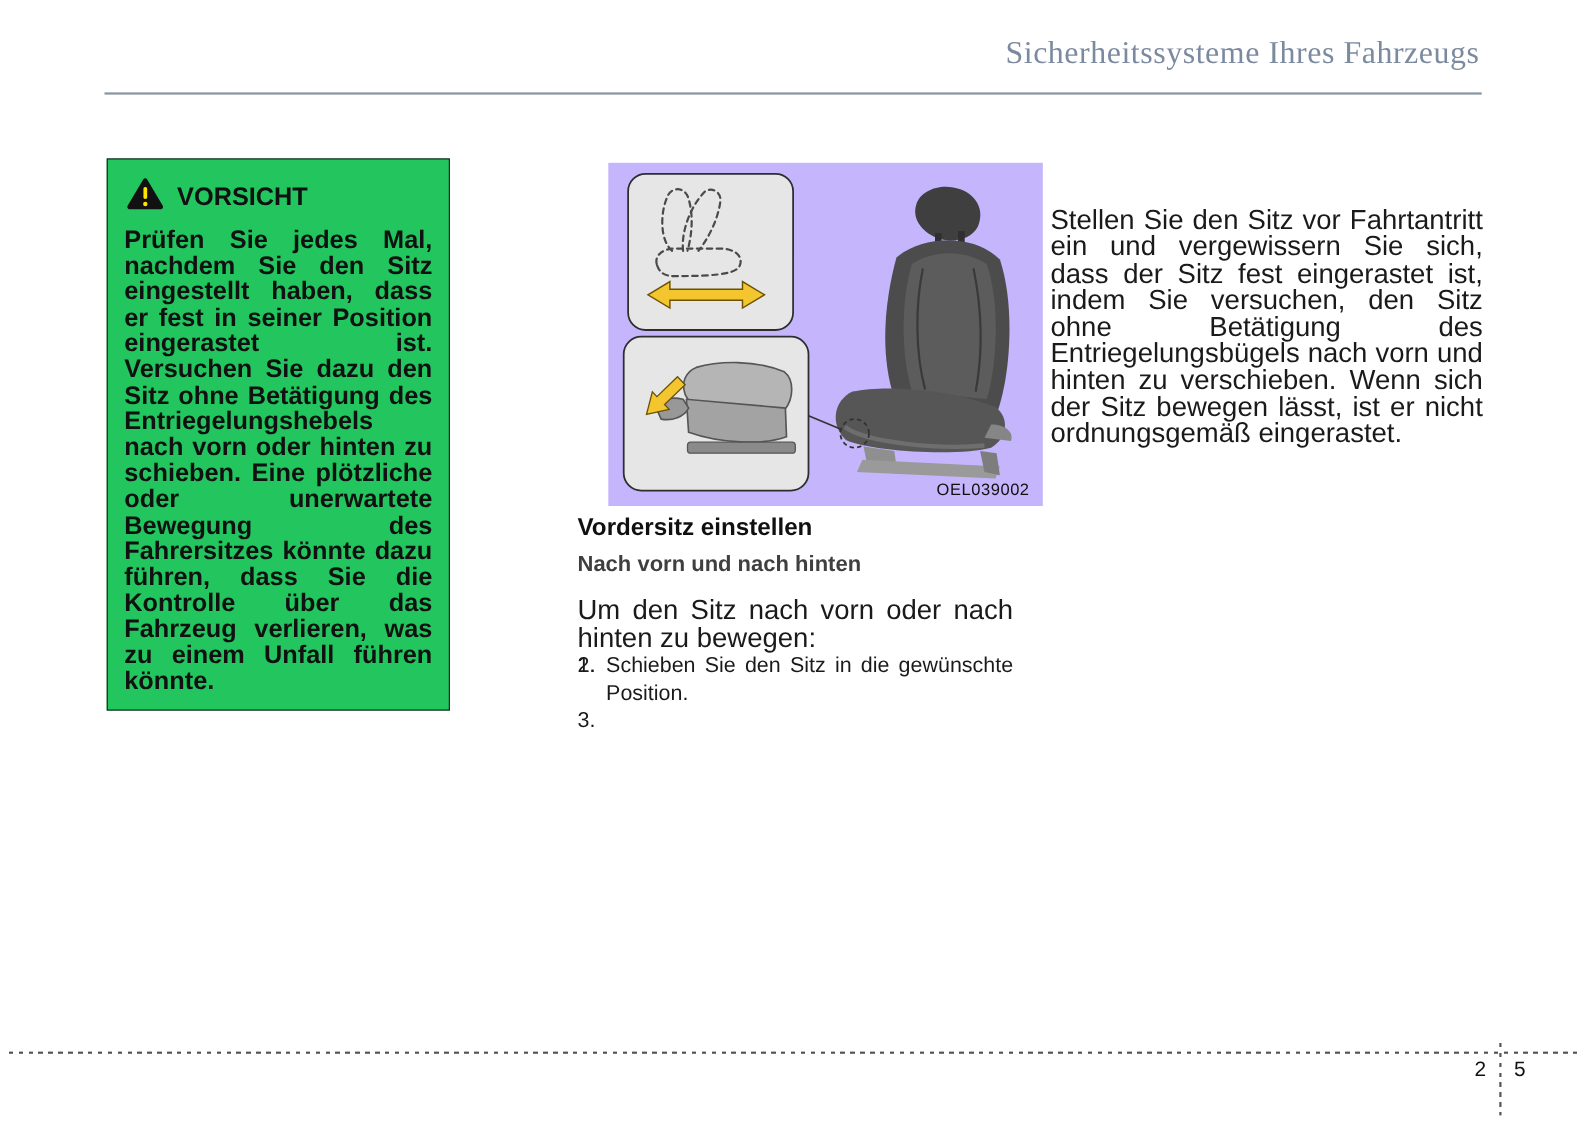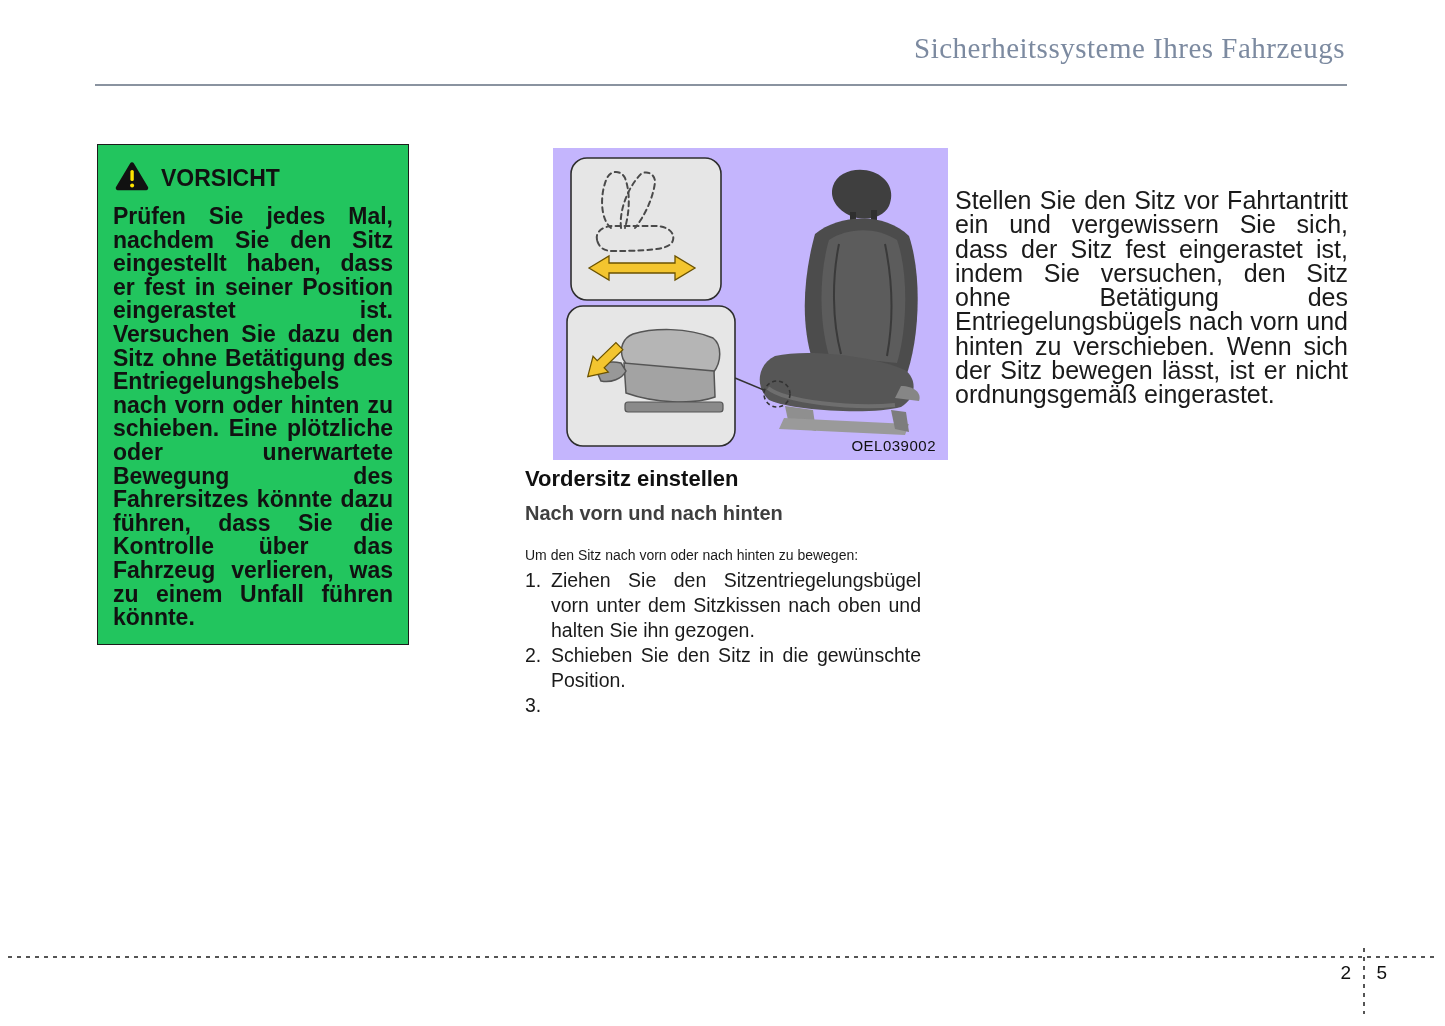--- a/index.html
+++ b/index.html
@@ -36,21 +36,21 @@
   }
   .figure svg{display:block;}
   .fig-code{
     position:absolute;right:12px;bottom:6px;font-size:15px;color:#111;letter-spacing:0.5px;
   }
 
   
   .mid-col{position:absolute;left:525px;top:466px;width:396px;}
   .mid-heading{font-size:22px;font-weight:bold;color:#101010;margin:0 0 0 0;}
   .mid-subheading{font-size:20px;font-weight:bold;color:#3f3f3f;margin:10px 0 8px 0;}
-  .mid-intro{font-size:14px;line-height:25px;text-align:justify;margin:18px 0 0 0;}
+  .mid-intro{font-size:25px;line-height:25px;text-align:justify;margin:18px 0 0 0;}
   .steps{margin-top:0px;}
   .step{position:relative;padding-left:26px;font-size:19.5px;line-height:25px;text-align:justify;}
   .step-num{position:absolute;left:0;top:0;}
 
   
   .right-col{
     position:absolute;left:955px;top:144px;width:393px;
     font-size:25px;line-height:24.3px;text-align:justify;margin-top:44px;
   }
 
@@ -133,21 +133,20 @@
     <div class="fig-code">OEL039002</div>
   </div>
 
   <div class="mid-col">
     <div class="mid-heading">Vordersitz einstellen</div>
     <div class="mid-subheading">Nach vorn und nach hinten</div>
     <p class="mid-intro">Um den Sitz nach vorn oder nach hinten zu bewegen:</p>
     <div class="steps">
       <div class="step">
         <span class="step-num">1.</span>
-        <span>Ziehen Sie den Sitzentriegelungsbügel vorn unter dem Sitzkissen nach oben und halten Sie ihn gezogen.</span>
       </div>
       <div class="step">
         <span class="step-num">2.</span>
         <span>Schieben Sie den Sitz in die gewünschte Position.</span>
       </div>
       <div class="step">
         <span class="step-num">3.</span>
       </div>
     </div>
   </div>

